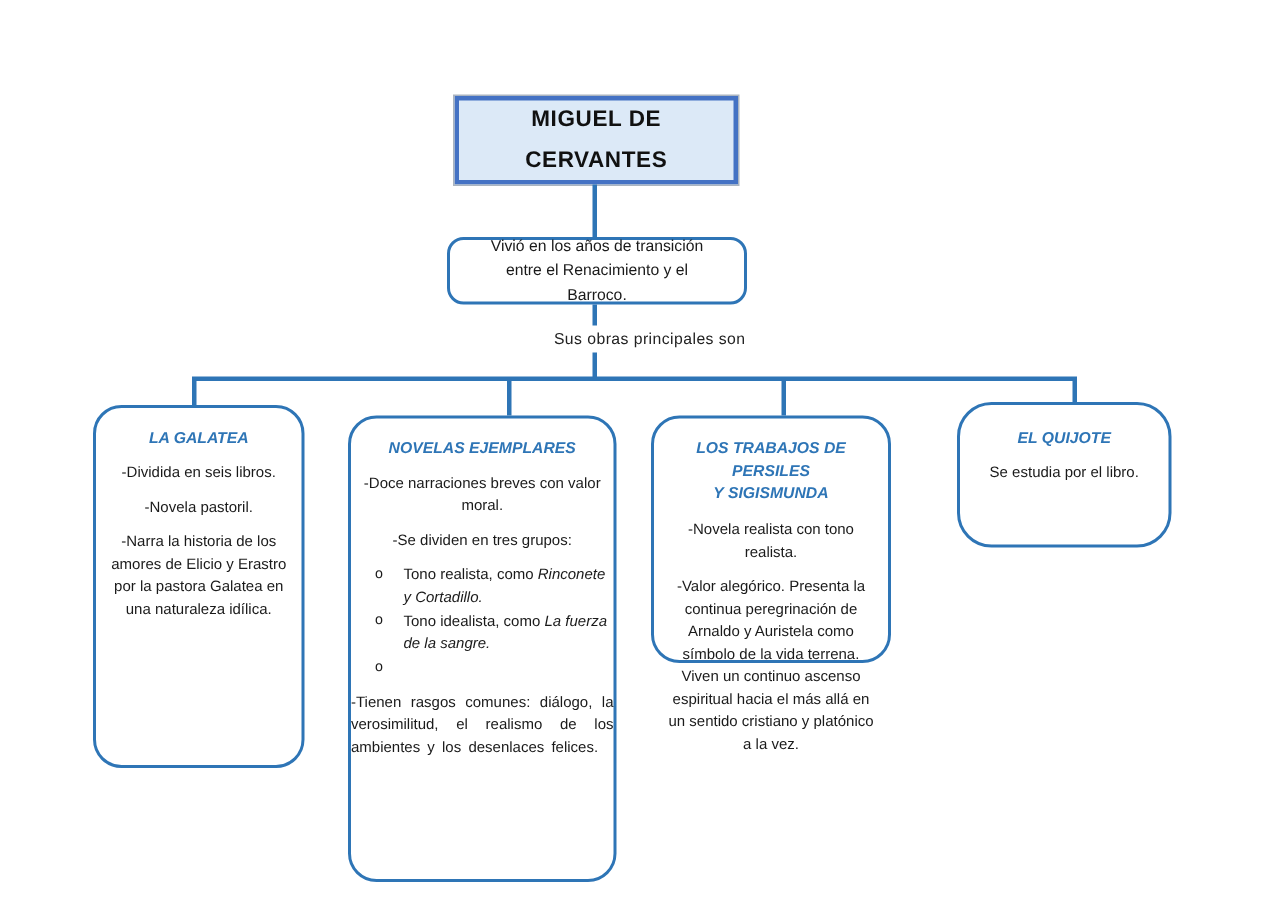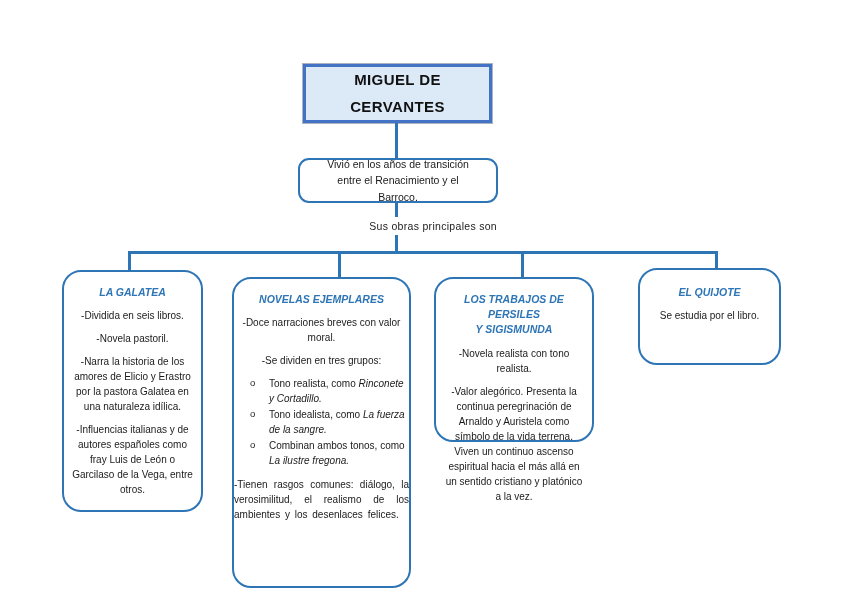--- a/index.html
+++ b/index.html
@@ -74,21 +74,21 @@
     position: absolute;
     background: #ffffff;
     border: 2px solid var(--branch-border, #2e75b6);
     border-radius: 19px;
     font-size: 10px;
     line-height: 1.5;
   }
   .box1 { left: 62px;  top: 270px; width: 141px; height: 242px; padding: 9px 5px; }
   .box2 { left: 232px; top: 277px; width: 179px; height: 311px; padding: 9px 0; }
   .box3 { left: 434px; top: 277px; width: 160px; height: 165px; padding: 9px 6px; }
-  .box4 { left: 638px; top: 268px; width: 143px; height: 97px;  padding: 11px 6px; }
+  .box4 { left: 638px; top: 268px; width: 143px; height: 97px;  padding: 11px 6px; border-radius: 23px; }
 
   .box-title {
     font-weight: bold;
     font-style: italic;
     font-size: 10.5px;
     color: var(--heading-color, #2e75b6);
     text-align: center;
     white-space: pre-line;
     margin: 4px 0 3px;
     line-height: 1.45;
@@ -142,39 +142,37 @@
     <div class="note-text">Vivió en los años de transición entre el Renacimiento y el Barroco.</div>
   </div>
 
   <div class="branch-label">Sus obras principales son</div>
 
   <div class="box box1">
     <div class="box-title">LA GALATEA</div>
     <p class="para">-Dividida en seis libros.</p>
     <p class="para">-Novela pastoril.</p>
     <p class="para">-Narra la historia de los amores de Elicio y Erastro por la pastora Galatea en una naturaleza idílica.</p>
-    <p class="para">-Influencias italianas y de autores españoles como fray Luis de León o Garcilaso de la Vega, entre otros.</p>
   </div>
 
   <div class="box box2">
     <div class="box-title">NOVELAS EJEMPLARES</div>
     <p class="para">-Doce narraciones breves con valor moral.</p>
     <p class="para">-Se dividen en tres grupos:</p>
     <div class="bullets">
       <div class="bullet">
         <span class="marker">o</span>
         <span class="btext"><span>Tono realista, como </span><i>Rinconete y Cortadillo.</i></span>
       </div>
       <div class="bullet">
         <span class="marker">o</span>
         <span class="btext"><span>Tono idealista, como </span><i>La fuerza de la sangre.</i></span>
       </div>
       <div class="bullet">
         <span class="marker">o</span>
-        <span class="btext"><span>Combinan ambos tonos, como </span><i>La ilustre fregona.</i></span>
       </div>
     </div>
     <p class="para justify">-Tienen rasgos comunes: diálogo, la verosimilitud, el realismo de los ambientes y los desenlaces felices.</p>
   </div>
 
   <div class="box box3">
     <div class="box-title">LOS TRABAJOS DE PERSILES
 Y SIGISMUNDA</div>
     <p class="para">-Novela realista con tono realista.</p>
     <p class="para">-Valor alegórico. Presenta la continua peregrinación de Arnaldo y Auristela como símbolo de la vida terrena. Viven un continuo ascenso espiritual hacia el más allá en un sentido cristiano y platónico a la vez.</p>

